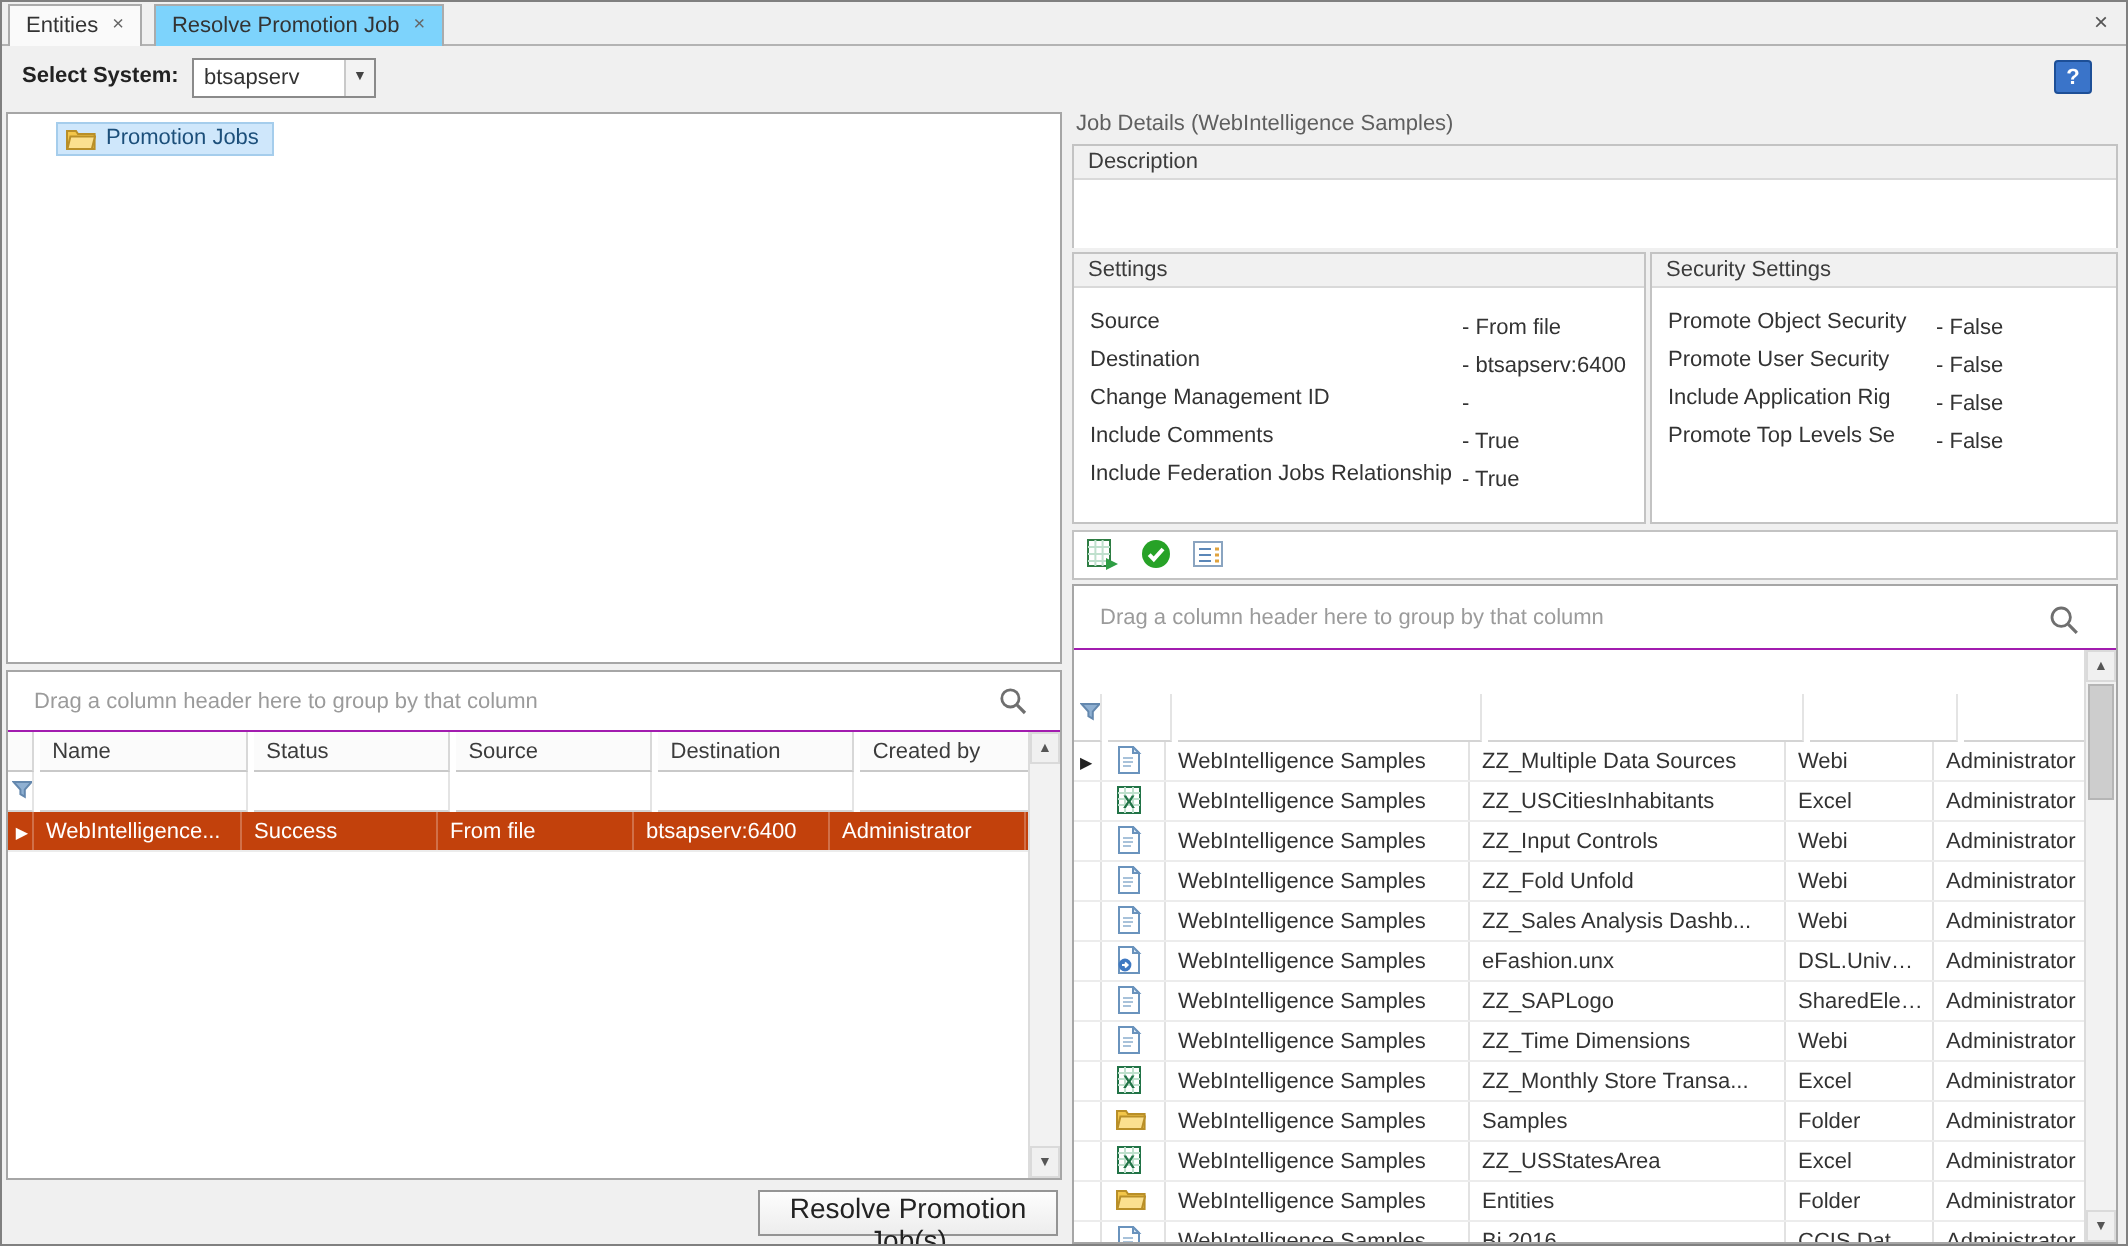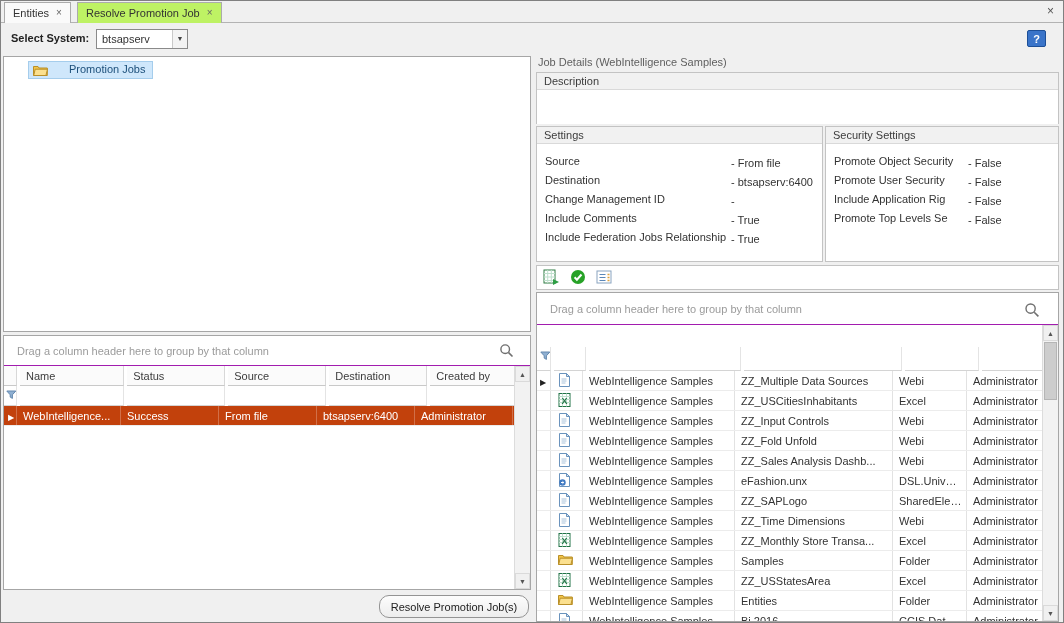--- a/index.html
+++ b/index.html
@@ -3,36 +3,36 @@
 <meta charset="utf-8">
 <style>
   *{box-sizing:border-box;margin:0;padding:0}
   html,body{width:1064px;height:623px;overflow:hidden}
   body{font-family:"Liberation Sans",sans-serif;font-size:11px;color:#333;background:#fff}
   .window{position:relative;width:1064px;height:623px;background:#f0f0f0;border:1px solid #808080;overflow:hidden}
 
   
   .tabbar{position:absolute;left:0;top:0;width:100%;height:22px;background:#f0f0f0;border-bottom:1px solid #b3b3b3}
   .tab{display:inline-flex;align-items:center;gap:7px;height:21px;margin:1px 0 0 3px;padding:0 8px;background:#fafafa;border:1px solid #ababab;border-bottom:none;cursor:default}
-  .tab.active{background:#bef264}
+  .tab.active{background:#7dd3fc}
   .tab-close{color:#666;font-size:10px;line-height:10px}
   .tabbar-close{position:absolute;right:9px;top:3px;color:#555;font-size:12px;cursor:default}
 
   
   .system-bar{position:absolute;left:0;top:22px;width:100%;height:31px;background:#f0f0f0}
   .sys-label{position:absolute;left:10px;top:9px;font-weight:bold;color:#222}
   .dropdown{position:absolute;left:95px;top:6px;width:92px;height:20px;background:#fff;border:1px solid #8a8a8a}
   .dd-value{position:absolute;left:5px;top:3px}
   .dd-btn{position:absolute;right:0;top:0;width:15px;height:18px;text-align:center;font-size:7px;line-height:18px;color:#444;border-left:1px solid #c9c9c9;background:#f3f3f3}
   .help-btn{position:absolute;right:17px;top:7px;width:19px;height:17px;background:#3a74c9;border:1px solid #1d4f97;border-radius:2px;color:#fff;font-weight:bold;text-align:center;line-height:16px;font-size:11px}
 
   
   .tree-panel{position:absolute;left:2px;top:55px;width:528px;height:276px;background:#fff;border:1px solid #a6a6a6;overflow:hidden}
   .tree-item{height:22px;padding:4px 0 0 24px;white-space:nowrap}
-  .tree-sel{display:inline-flex;align-items:flex-start;gap:21px;padding:1px 7px 2px 4px}
+  .tree-sel{display:inline-flex;align-items:flex-end;gap:5px;padding:1px 7px 2px 4px}
   .tree-sel.selected{background:#cfe7fb;border:1px solid #a5cdec}
   .tree-label{color:#1c4f7a}
   .tree-icon svg{vertical-align:middle}
 
   
   .group-bar{position:absolute;left:0;top:0;right:0;background:#fff;border-bottom:1px solid #a21caf}
   .group-hint{position:absolute;left:13px;top:9px;color:#9b9b9b}
   .search-icon{position:absolute;top:7px}
   .hdr-row,.filter-row,.grid-row{white-space:nowrap;font-size:11px}
   .cell{display:inline-block;height:100%;padding:4px 4px 0 6px;border-right:1px solid #e2e2e2;overflow:hidden;white-space:nowrap;text-overflow:ellipsis;vertical-align:top}
@@ -54,21 +54,21 @@
   .left-grid .group-bar{height:30px}
   .left-grid .search-icon{right:16px}
   .lg-hdr{position:absolute;left:0;top:30px;right:16px;height:20px}
   .lg-filter{position:absolute;left:0;top:50px;right:16px;height:20px}
   .lg-rows{position:absolute;left:0;top:70px;right:16px;bottom:0;overflow:hidden}
   .left-grid .grid-row{height:20px}
   .ind{width:13px;padding:4px 0 0 2px;border-right:1px solid #e2e2e2;text-align:center}
   .c-l0{width:104px}.c-l1{width:98px}.c-l2{width:98px}.c-l3{width:98px}.c-l4{width:98px}
   .left-grid .vscroll{right:0;top:30px;bottom:0}
 
-  .resolve-btn{position:absolute;left:378px;top:594px;width:150px;height:23px;background:linear-gradient(#fdfdfd,#ededed);border:1px solid #949494;border-radius:10px;font-family:"Liberation Sans",sans-serif;font-size:11px;color:#222}
+  .resolve-btn{position:absolute;left:378px;top:594px;width:150px;height:23px;background:linear-gradient(#fdfdfd,#ededed);border:1px solid #949494;border-radius:0;font-family:"Liberation Sans",sans-serif;font-size:14px;color:#222}
 
   
   .right-panel{position:absolute;left:533px;top:55px;width:529px;height:566px}
   .details-title{position:absolute;left:4px;top:0;color:#5f5f5f}
   .groupbox{position:absolute;background:#fff;border:1px solid #c3c3c3}
   .groupbox-title{height:17px;padding:2px 0 0 7px;background:#f1f1f1;border-bottom:1px solid #d9d9d9;color:#3c3c3c}
   .desc-box{left:2px;top:16px;width:523px;height:52px}
   .desc-body{height:34px;background:#fff}
   .settings-box{left:2px;top:70px;width:287px;height:136px}
   .security-box{left:291px;top:70px;width:234px;height:136px}

